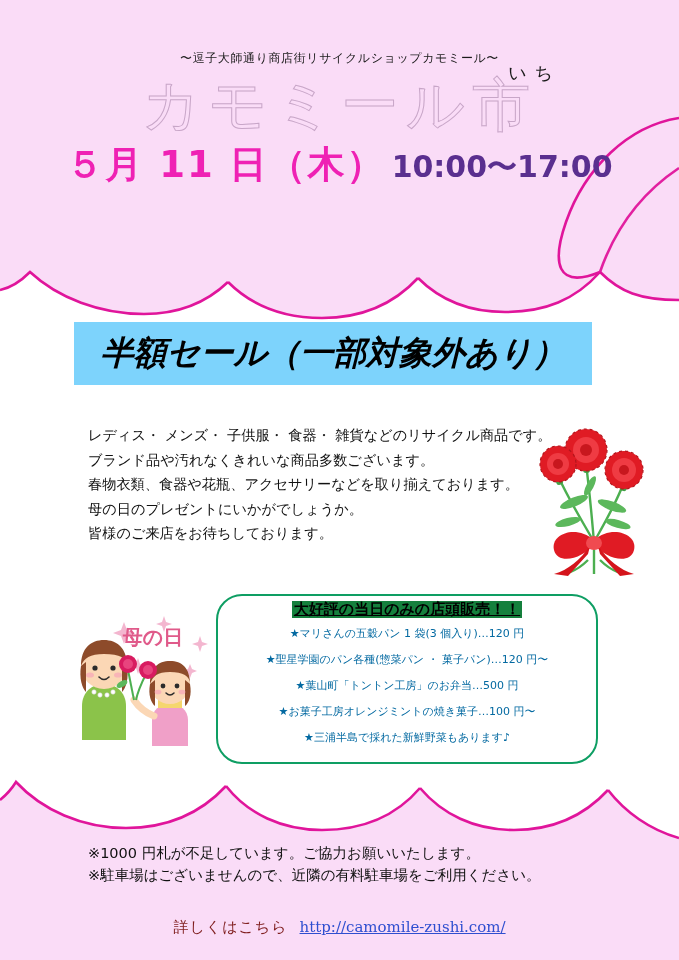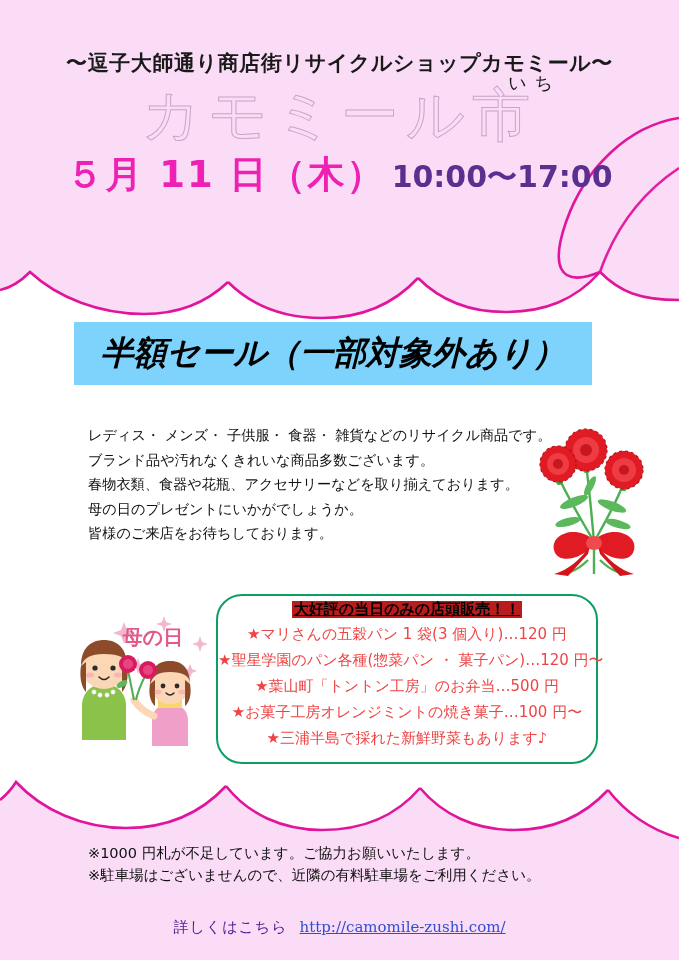--- a/index.html
+++ b/index.html
@@ -28,22 +28,22 @@
   
   .header {
     position: absolute;
     left: 0;
     top: 52px;
     width: 679px;
     text-align: center;
     z-index: 5;
   }
   .shop-line {
-    font-size: 21px;
-    font-weight: bold;
+    font-size: 12px;
+    font-weight: normal;
     color: #1a1a1a;
     letter-spacing: 0.6px;
     line-height: 1.1;
     white-space: nowrap;
   }
   .title-wrap {
     position: relative;
     margin-top: 6px;
     height: 68px;
   }
@@ -157,33 +157,33 @@
     box-sizing: border-box;
     padding-top: 5px;
   }
   .gb-head-wrap {
     text-align: center;
     line-height: 1;
     margin-bottom: 3px;
   }
   .gb-head {
     display: inline-block;
-    background: #b91c1c;
+    background: #15803d;
     color: #000000;
     font-size: 15px;
     font-weight: bold;
     text-decoration: underline;
     padding: 1px 2px;
     letter-spacing: 0px;
     white-space: nowrap;
   }
   .gb-item {
     text-align: center;
-    font-size: 15px;
-    color: #ef4444;
+    font-size: 11px;
+    color: #0369a1;
     line-height: 26px;
     white-space: nowrap;
     font-weight: 500;
   }
 
   
   .notices {
     position: absolute;
     left: 88px;
     top: 842px;
@@ -204,21 +204,21 @@
     left: 0;
     top: 918px;
     width: 679px;
     text-align: center;
     z-index: 8;
     font-family: "DejaVu Serif", "Liberation Serif", serif;
     font-size: 15px;
     color: #3a3a5a;
     white-space: nowrap;
   }
-  .url-label { color: #4c1d95; letter-spacing: 1px; }
+  .url-label { color: #7f1d1d; letter-spacing: 1px; }
   .url-link {
     color: #2f4fd0;
     text-decoration: underline;
     margin-left: 12px;
   }
 </style>
 </head>
 <body>
 
 <div id="flyer">

